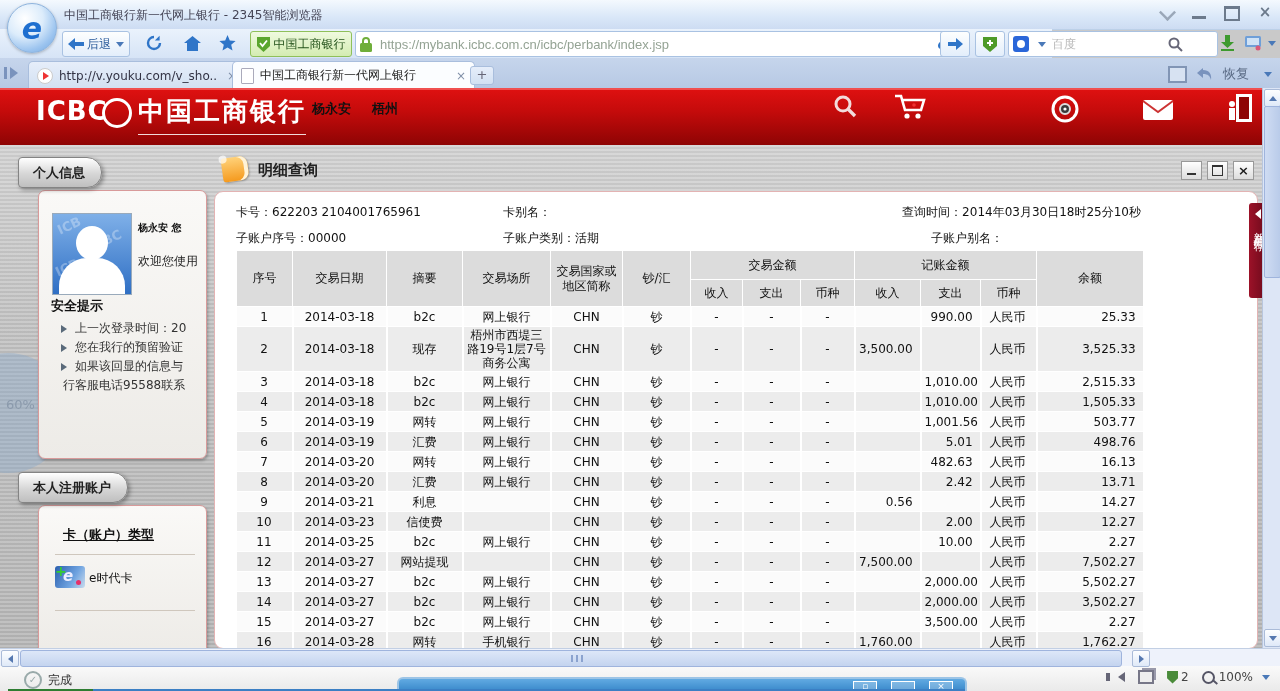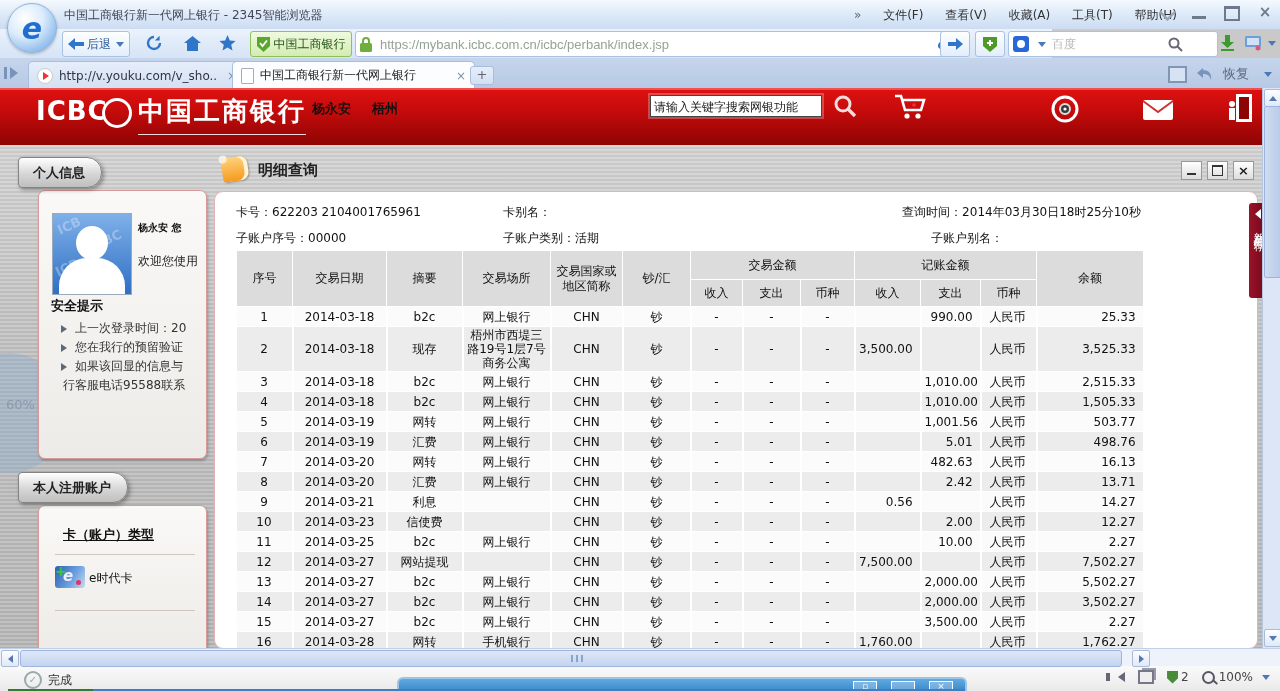--- a/index.html
+++ b/index.html
@@ -179,28 +179,20 @@
 </head>
 <body>
 
 <div class="screen">
 
   <div class="titlebar">
     <div class="elogo">
         <span>e</span>
       </div>
     <span class="wtitle">中国工商银行新一代网上银行 - 2345智能浏览器</span>
-    <div class="menubar">
-      <span class="menu-more">»</span>
-      <span>文件(F)</span>
-      <span>查看(V)</span>
-      <span>收藏(A)</span>
-      <span>工具(T)</span>
-      <span>帮助(H)</span>
-    </div>
     <div class="winbtns">
       <div class="wb">
           <div class="wb-pin"></div>
         </div>
       <div class="wb">
           <div class="wb-min"></div>
         </div>
       <div class="wb">
           <div class="wb-max"></div>
         </div>
@@ -311,23 +303,20 @@
       <div class="caret"></div>
     </div>
   </div>
 
   <div class="banner">
     <span class="icbc-abbr">ICBC</span>
     <div class="icbc-ring"></div>
     <span class="icbc-name">中国工商银行</span>
     <span class="hdr-user">杨永安</span>
     <span class="hdr-city">梧州</span>
-    <div class="bank-search">
-      <input placeholder="请输入关键字搜索网银功能" style="">
-    </div>
     <div class="bicon" style="left:833px">
       <svg width="24" height="24" viewBox="0 0 24 24">
           <circle cx="10" cy="10" r="7" fill="none" stroke="#f3dcdc" stroke-width="3"></circle>
           <path d="M15 15 L22 22" stroke="#f3dcdc" stroke-width="3.4"></path>
         </svg>
     </div>
     <div class="bicon" style="left:893px">
       <svg width="34" height="28" viewBox="0 0 34 28">
           <path d="M2 2 L8 2 L12 16 L28 16 L31 6 L10 6" fill="none" stroke="#fff" stroke-width="2.6"></path>
           <circle cx="14" cy="22" r="2.6" fill="#fff"></circle>

